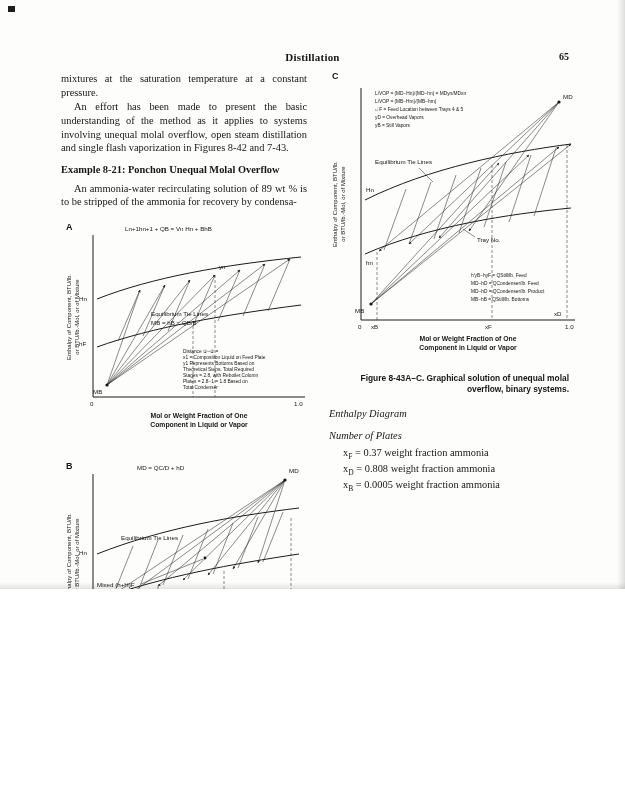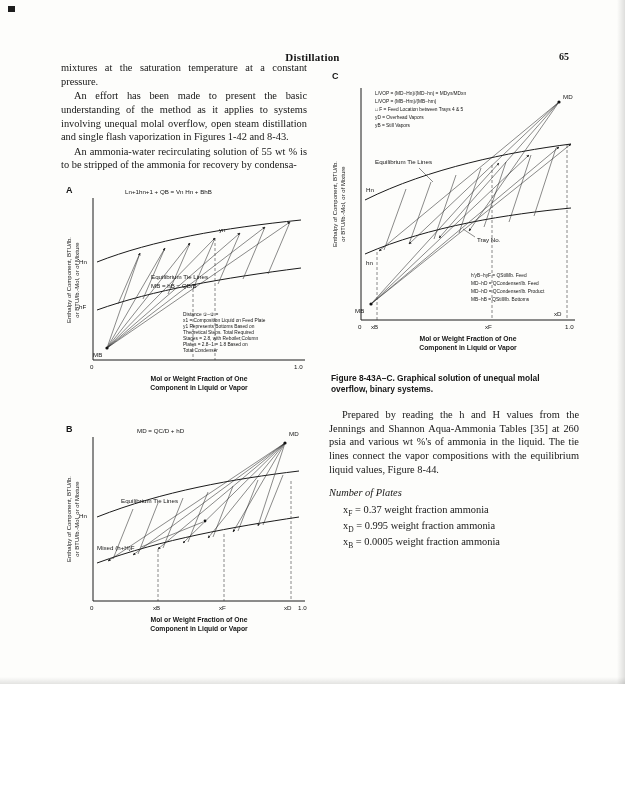--- a/index.html
+++ b/index.html
@@ -1,65 +1,66 @@
 <!DOCTYPE html>
 <html><head>
 <meta charset="utf-8">
 <style>
   * { margin:0; padding:0; box-sizing:border-box; }
   html,body { width:625px; height:800px; background:#ffffff; }
   .page {
-    position:relative; width:625px; height:684px; overflow:hidden;
+    position:relative; width:625px; height:589px; overflow:hidden;
     background:#fdfdfb; font-family:"Liberation Serif", serif; color:#161616;
   }
   .edge-right { position:absolute; right:0; top:0; bottom:0; width:8px;
     background:linear-gradient(to right, rgba(0,0,0,0), rgba(0,0,0,0.12)); }
   .edge-bottom { position:absolute; left:0; right:0; bottom:0; height:7px;
     background:linear-gradient(to bottom, rgba(0,0,0,0), rgba(0,0,0,0.10)); }
   .bottom-bar { position:absolute; left:95px; top:786px; width:420px; height:10px;
     background:#0d0d0d; border-radius:3px; }
   .speck1 { position:absolute; left:8px; top:6px; width:7px; height:6px; background:#1d1d1d; }
   .speck2 { position:absolute; left:5px; top:760px; width:5px; height:4px; background:#333; }
   .head-title { position:absolute; top:51px; left:0; width:100%; text-align:center;
     font-size:11px; font-weight:bold; letter-spacing:0.2px; }
   .head-page { position:absolute; top:51px; right:56px; font-size:10px; font-weight:bold; }
-  .col-left  { position:absolute; left:61px;  top:61px; width:246px; }
+  .col-left  { position:absolute; left:61px;  top:72px; width:246px; }
   .col-right { position:absolute; left:329px; top:68px; width:250px; }
   p { font-size:10.4px; line-height:1.31; text-align:justify; margin:0 0 1px 0; }
   .indent { text-indent:13px; }
   .example-heading { font-size:10.4px; font-weight:bold; margin:9px 0 7px 0; }
   .subhead { font-size:10.4px; font-style:italic; margin:11px 0 6px 0; }
   .tray-line { font-size:10.4px; margin:2px 0 2px 14px; }
   sub { font-size:7.5px; }
   .figwrap { margin:10px 0 0 2px; }
   .figwrap-b { margin-top:20px; }
   .caption { font-family:"Liberation Sans", sans-serif; font-size:8.4px; font-weight:bold;
-    line-height:1.32; margin:3px 0 13px 2px; width:238px; }
+    line-height:1.32; margin:3px 0 13px 2px; width:238px;text-align:right; }
   .fig text { font-family:"Liberation Sans", sans-serif; fill:#151515; }
   .t6  { font-size:6.2px; }
   .t48 { font-size:4.8px; }
   .ax  { font-size:6.8px; font-weight:bold; }
   .panel { font-size:9px; font-weight:bold; }
   .ylab { font-size:6px; }
   .ln   { fill:none; stroke:#1b1b1b; stroke-width:1; }
   .thin { fill:none; stroke:#2a2a2a; stroke-width:0.55; }
   .dash { fill:none; stroke:#2a2a2a; stroke-width:0.55; stroke-dasharray:3 2; }
 </style>
 </head>
 <body>
 
 <div class="page">
 
   <div class="head-title">Distillation</div>
   <div class="head-page">65</div>
 
   <div class="col-left">
     <p>mixtures at the saturation temperature at a constant pressure.</p>
-    <p class="indent">An effort has been made to present the basic understanding of the method as it applies to systems involving unequal molal overflow, open steam distillation and single flash vaporization in Figures 1-42 and 8-43.</p>
-    <p class="indent">An ammonia-water recirculating solution of 55 wt % is to be stripped of the ammonia for recovery by condensa-</p>
+    <p class="indent">An effort has been made to present the basic understanding of the method as it applies to systems involving unequal molal overflow, open steam distillation and single flash vaporization in Figures 8-42 and 7-43.</p>
+    <div class="example-heading">Example 8-21: Ponchon Unequal Molal Overflow</div>
+    <p class="indent">An ammonia-water recirculating solution of 89 wt % is to be stripped of the ammonia for recovery by condensa-</p>
 
     <div class="figwrap">
       <svg class="fig" width="250" height="215" viewBox="0 0 250 215">
         <defs>
           <marker id="arrA" viewBox="0 0 6 6" refX="5.5" refY="3" markerWidth="5" markerHeight="5" orient="auto">
               <path d="M0 0L6 3L0 6z" fill="#222"></path>
             </marker>
         </defs>
         <text class="panel" x="3" y="11">A</text>
         <text class="t6" x="62" y="12">Ln+1hn+1 + QB = Vn Hn + BhB</text>
@@ -238,26 +239,26 @@
         <text class="ax" x="139" y="273" text-anchor="middle">Mol or Weight Fraction of One</text>
         <text class="ax" x="139" y="282" text-anchor="middle">Component in Liquid or Vapor</text>
         <text class="ylab" transform="rotate(-90 8 136)" x="8" y="136" text-anchor="middle">Enthalpy of Component, BTU/lb.</text>
         <text class="ylab" transform="rotate(-90 16 136)" x="16" y="136" text-anchor="middle">or BTU/lb.-Mol, or of Mixture</text>
       </svg>
     </div>
 
     <div class="caption">Figure 8-43A–C. Graphical solution of unequal molal overflow, binary systems.</div>
 
 
-    <p class="indent">Prepared by reading the h and H values from the Jennings and Shannon Aqua-Ammonia Tables [35] at 260 psia and various wt %'s of ammonia in the liquid. The tie lines connect the vapor compositions with the equilibrium liquid values, Figure 8-44.</p>
+    <div class="subhead">Enthalpy Diagram</div>
 
 
     <div class="subhead">Number of Plates</div>
     <div class="tray-line"><span>x</span><sub>F</sub><span> = 0.37 weight fraction ammonia</span></div>
-    <div class="tray-line"><span>x</span><sub>D</sub><span> = 0.995 weight fraction ammonia</span></div>
+    <div class="tray-line"><span>x</span><sub>D</sub><span> = 0.808 weight fraction ammonia</span></div>
     <div class="tray-line"><span>x</span><sub>B</sub><span> = 0.0005 weight fraction ammonia</span></div>
   </div>
 
   <div class="speck1"></div>
   <div class="speck2"></div>
   <div class="bottom-bar"></div>
   <div class="edge-right"></div>
   <div class="edge-bottom"></div>
 </div>
 

